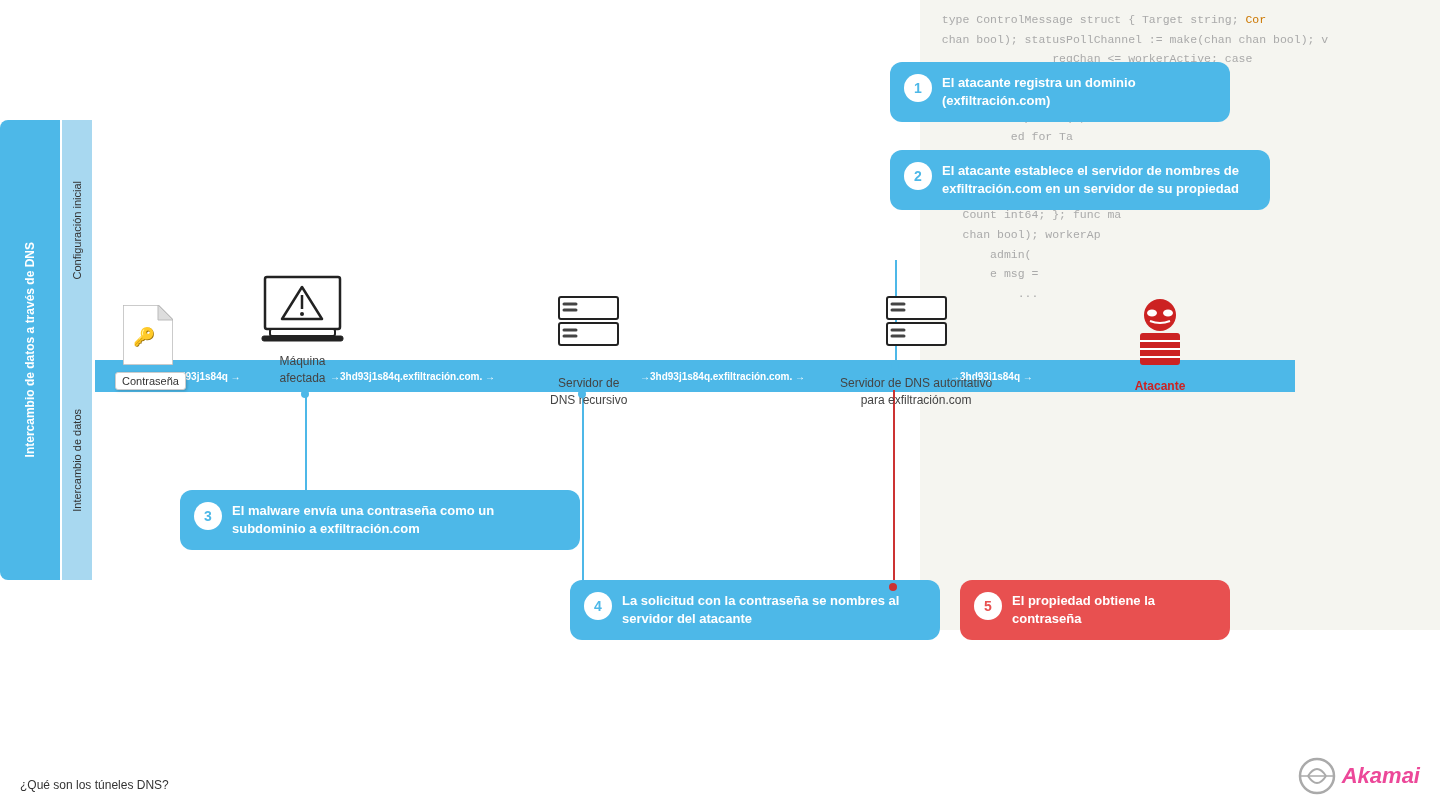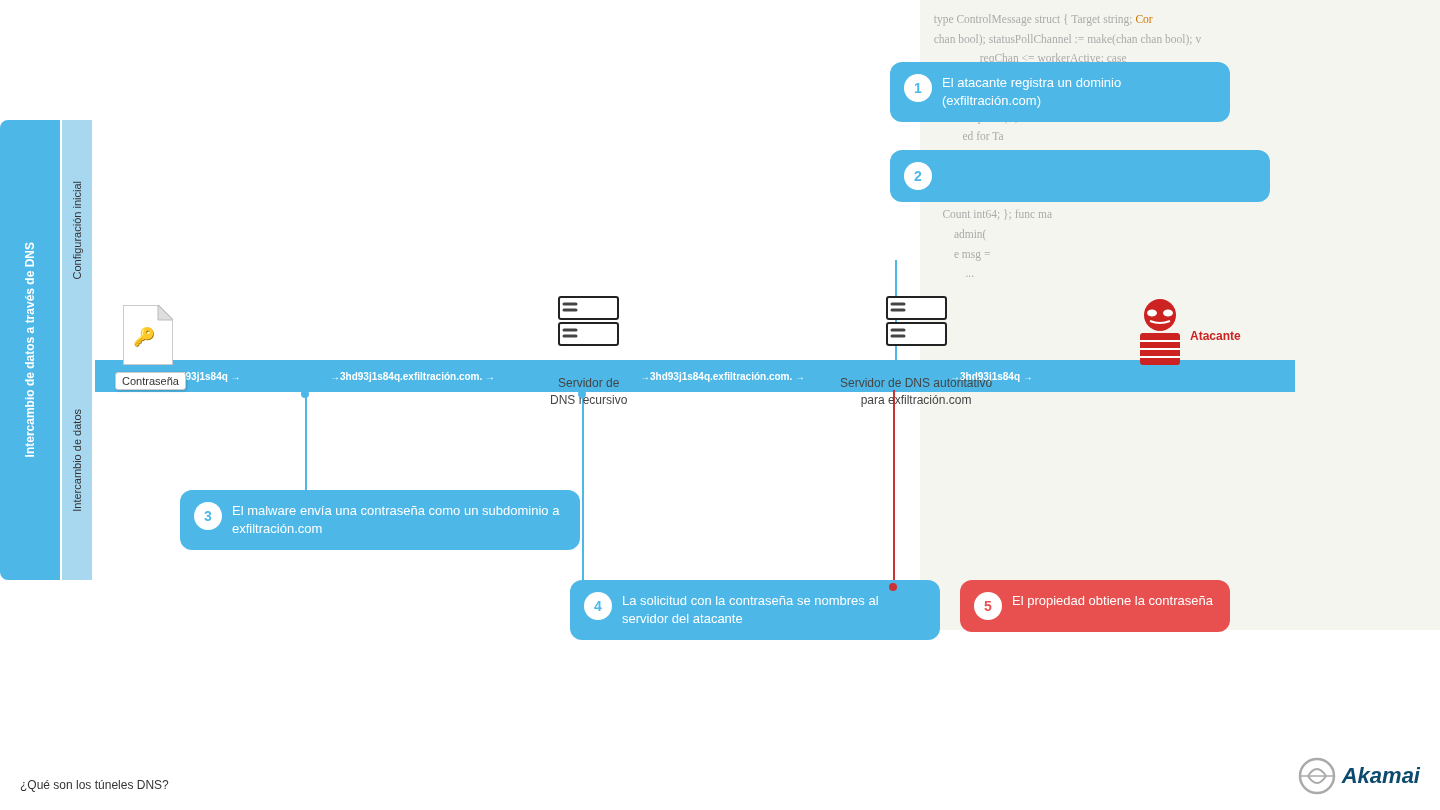--- a/index.html
+++ b/index.html
@@ -12,21 +12,21 @@
       position: relative;
     }
 
     
     .code-bg {
       position: absolute;
       top: 0; right: 0;
       width: 520px;
       height: 630px;
       background: #f5f5f0;
-      font-family: Liberation Serif, serif;
+      font-family: Liberation Mono, monospace;
       font-size: 12px;
       color: #888;
       padding: 10px 8px;
       line-height: 1.6;
       overflow: hidden;
       z-index: 0;
     }
 
     .main-content {
       position: absolute;
@@ -180,21 +180,21 @@
       align-items: center;
       z-index: 4;
     }
 
     
     .attacker-node {
       position: absolute;
       left: 1130px;
       top: 295px;
       display: flex;
-      flex-direction: row;
+      flex-direction: column;
       align-items: center;
       z-index: 4;
     }
 
     .node-label {
       font-size: 12px;
       color: #444;
       text-align: center;
       margin-top: 8px;
       line-height: 1.4;
@@ -244,20 +244,21 @@
       color: #4db8e8;
     }
 
     .step-number.red-num {
       color: #e85050;
     }
 
     .step-text {
       font-size: 13px;
       line-height: 1.4;
+      font-weight: bold;
     }
 
     
     .bottom-title {
       position: absolute;
       bottom: 18px;
       left: 20px;
       font-size: 12px;
       color: #333;
       font-weight: normal;
@@ -271,21 +272,21 @@
       right: 20px;
       z-index: 5;
       display: flex;
       align-items: center;
       gap: 6px;
     }
 
     .akamai-text {
       font-size: 22px;
       font-weight: bold;
-      color: #0c4a6e;
+      color: #ec4899;
       font-style: italic;
     }
 
     
     .dashed-line {
       position: absolute;
       border-left: 2px solid #4db8e8;
       z-index: 3;
     }
     .dashed-line-red {
@@ -303,20 +304,21 @@
     <div>&nbsp;&nbsp;chan bool); statusPollChannel := make(chan chan bool); v</div>
     <div>&nbsp;&nbsp;&nbsp;&nbsp;&nbsp;&nbsp;&nbsp;&nbsp;&nbsp;&nbsp;&nbsp;&nbsp;&nbsp;&nbsp;&nbsp;&nbsp;&nbsp;&nbsp;reqChan &lt;= workerActive; case</div>
     <div>&nbsp;&nbsp;Active = status;</div>
     <div>&nbsp;&nbsp;} { hostTo</div>
     <div>&nbsp;&nbsp;&nbsp;&nbsp;&nbsp;&nbsp;&nbsp;&nbsp;&nbsp;&nbsp;&nbsp;&nbsp;&amp;Fprintf(w,</div>
     <div>&nbsp;&nbsp;&nbsp;&nbsp;&nbsp;&nbsp;&nbsp;&nbsp;&nbsp;&nbsp;&nbsp;&nbsp;ed for Ta</div>
     <div>&nbsp;&nbsp;&nbsp;&nbsp;&nbsp;&nbsp;&nbsp;&nbsp;&nbsp;&nbsp;&nbsp;&nbsp;reqChan</div>
     <div>&nbsp;&nbsp;"ACTIVE"</div>
     <div>&nbsp;&nbsp;andServer(":1337", nil)); };pa</div>
     <div>&nbsp;&nbsp;&nbsp;&nbsp;&nbsp;Count int64; }; func ma</div>
+    <div>&nbsp;&nbsp;&nbsp;&nbsp;&nbsp;chan bool); workerAp</div>
     <div>&nbsp;&nbsp;&nbsp;&nbsp;&nbsp;&nbsp;&nbsp;&nbsp;&nbsp;admin(</div>
     <div>&nbsp;&nbsp;&nbsp;&nbsp;&nbsp;&nbsp;&nbsp;&nbsp;&nbsp;e msg =</div>
     <div>&nbsp;&nbsp;&nbsp;&nbsp;&nbsp;&nbsp;&nbsp;&nbsp;&nbsp;&nbsp;&nbsp;&nbsp;&nbsp;...</div>
   </div>
 </div>
 
 <div class="main-content">
 
   <div class="left-bar">
     <span class="left-bar-label">Intercambio de datos a través de DNS</span>
@@ -350,20 +352,35 @@
     <div style="position:relative; width:55px; height:65px;">
       <svg width="50" height="60" viewBox="0 0 50 60">
         <polygon points="0,0 35,0 50,15 50,60 0,60" fill="white" stroke="#bbb" stroke-width="1.5"></polygon>
         <polygon points="35,0 35,15 50,15" fill="#ddd" stroke="#bbb" stroke-width="1"></polygon>
         <text x="10" y="38" font-size="18" fill="#e8a020">🔑</text>
       </svg>
     </div>
     <div class="password-label">Contraseña</div>
   </div>
 
+  <div class="laptop-node">
+    <svg width="85" height="70" viewBox="0 0 85 70">
+
+      <rect x="5" y="2" width="75" height="52" rx="2" fill="white" stroke="#222" stroke-width="2.5"></rect>
+
+      <polygon points="42,12 22,44 62,44" fill="none" stroke="#222" stroke-width="2.5" stroke-linejoin="round"></polygon>
+      <line x1="42" y1="20" x2="42" y2="34" stroke="#222" stroke-width="2.5"></line>
+      <circle cx="42" cy="39" r="2" fill="#222"></circle>
+
+      <rect x="10" y="54" width="65" height="7" rx="2" fill="white" stroke="#222" stroke-width="2"></rect>
+      <rect x="2" y="61" width="81" height="5" rx="2" fill="#222" stroke="#222" stroke-width="1"></rect>
+    </svg>
+    <div class="node-label" style="white-space: pre-line;">Máquina
+afectada</div>
+  </div>
 
   <div class="dns-recursive-node">
     <svg width="65" height="72" viewBox="0 0 65 72">
       <rect x="3" y="2" width="59" height="22" rx="2" fill="white" stroke="#222" stroke-width="2"></rect>
       <line x1="8" y1="9" x2="20" y2="9" stroke="#444" stroke-width="3" stroke-linecap="round"></line>
       <line x1="8" y1="15" x2="20" y2="15" stroke="#444" stroke-width="3" stroke-linecap="round"></line>
       <rect x="3" y="28" width="59" height="22" rx="2" fill="white" stroke="#222" stroke-width="2"></rect>
       <line x1="8" y1="35" x2="20" y2="35" stroke="#444" stroke-width="3" stroke-linecap="round"></line>
       <line x1="8" y1="41" x2="20" y2="41" stroke="#444" stroke-width="3" stroke-linecap="round"></line>
     </svg>
@@ -401,20 +418,21 @@
     <div class="node-label red">Atacante</div>
   </div>
 
   <div class="step-bubble blue" style="top: 62px; left: 890px; width: 340px;">
     <div class="step-number blue-num">1</div>
     <div class="step-text">El atacante registra un dominio (exfiltración.com)</div>
   </div>
 
   <div class="step-bubble blue" style="top: 150px; left: 890px; width: 380px;">
     <div class="step-number blue-num">2</div>
+    <div class="step-text">El atacante establece el servidor de nombres de exfiltración.com en un servidor de su propiedad</div>
   </div>
 
   <div class="dashed-line" style="left: 895px; top: 260px; height: 105px;"></div>
   <div style="position:absolute; left:891px; top:362px; width:8px; height:8px; border-radius:50%; background:#4db8e8; z-index:5;"></div>
 
   <div class="step-bubble blue" style="top: 490px; left: 180px; width: 400px;">
     <div class="step-number blue-num">3</div>
     <div class="step-text">El malware envía una contraseña como un subdominio a exfiltración.com</div>
   </div>
 

